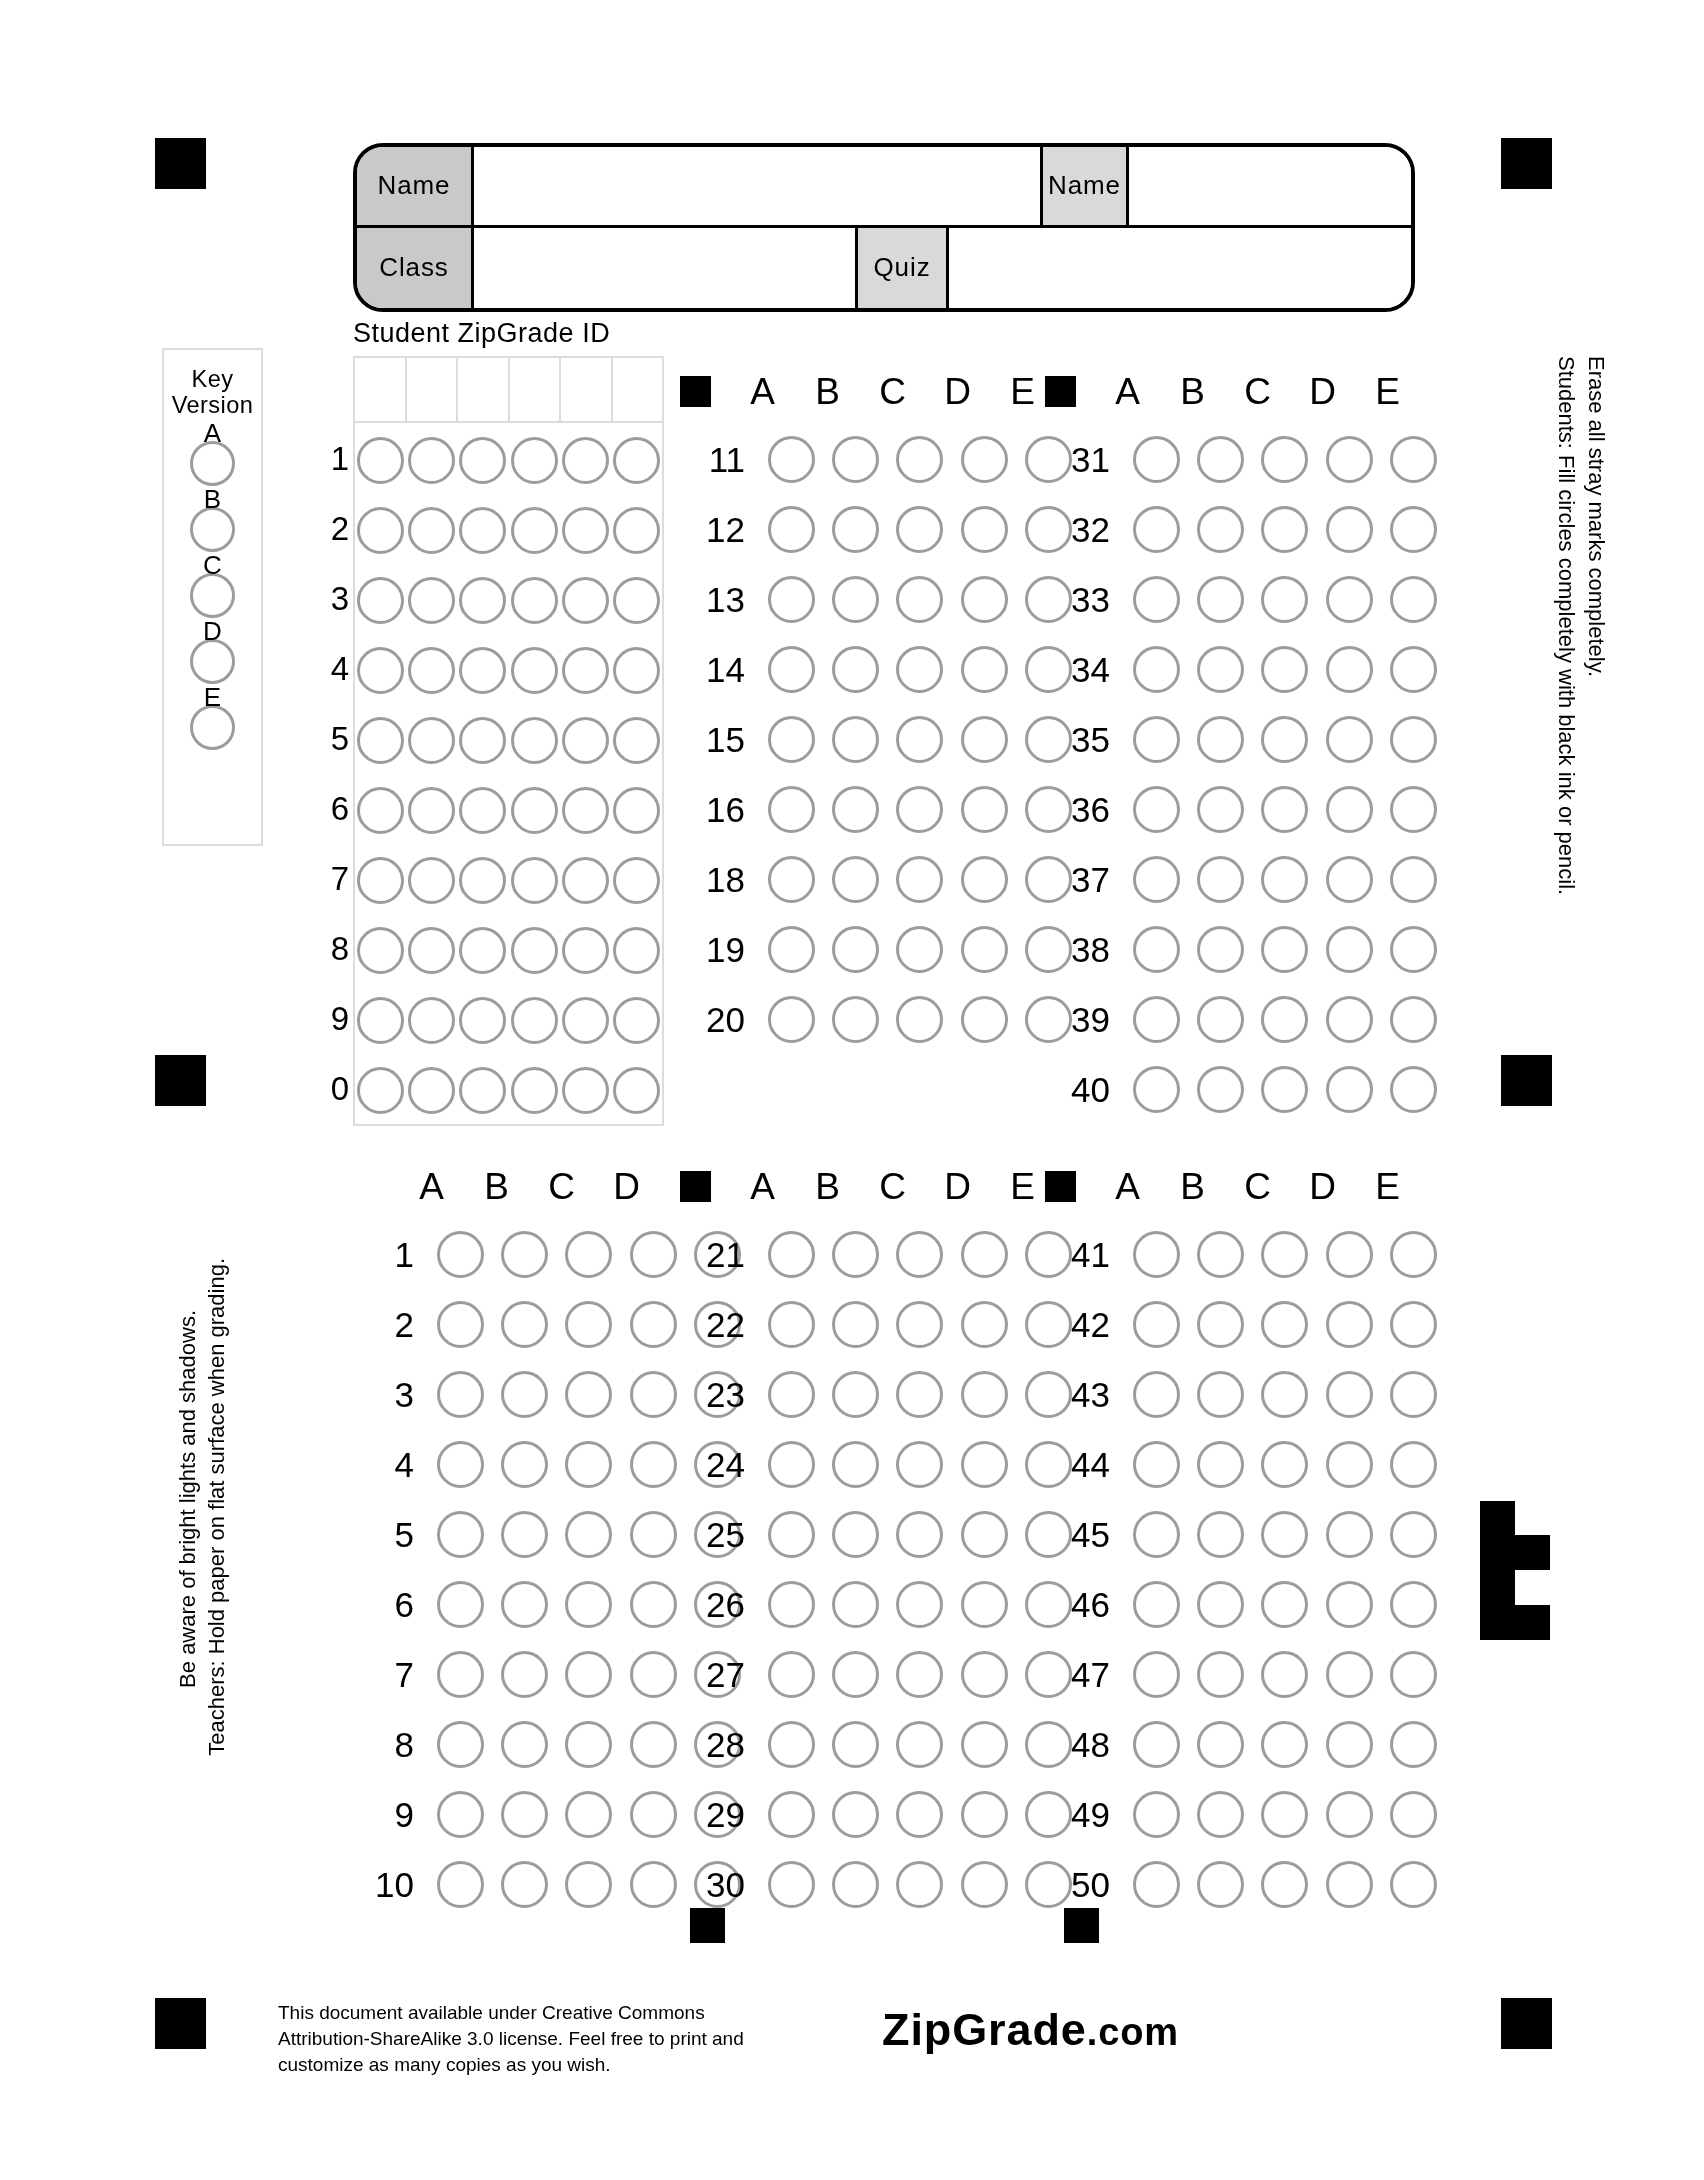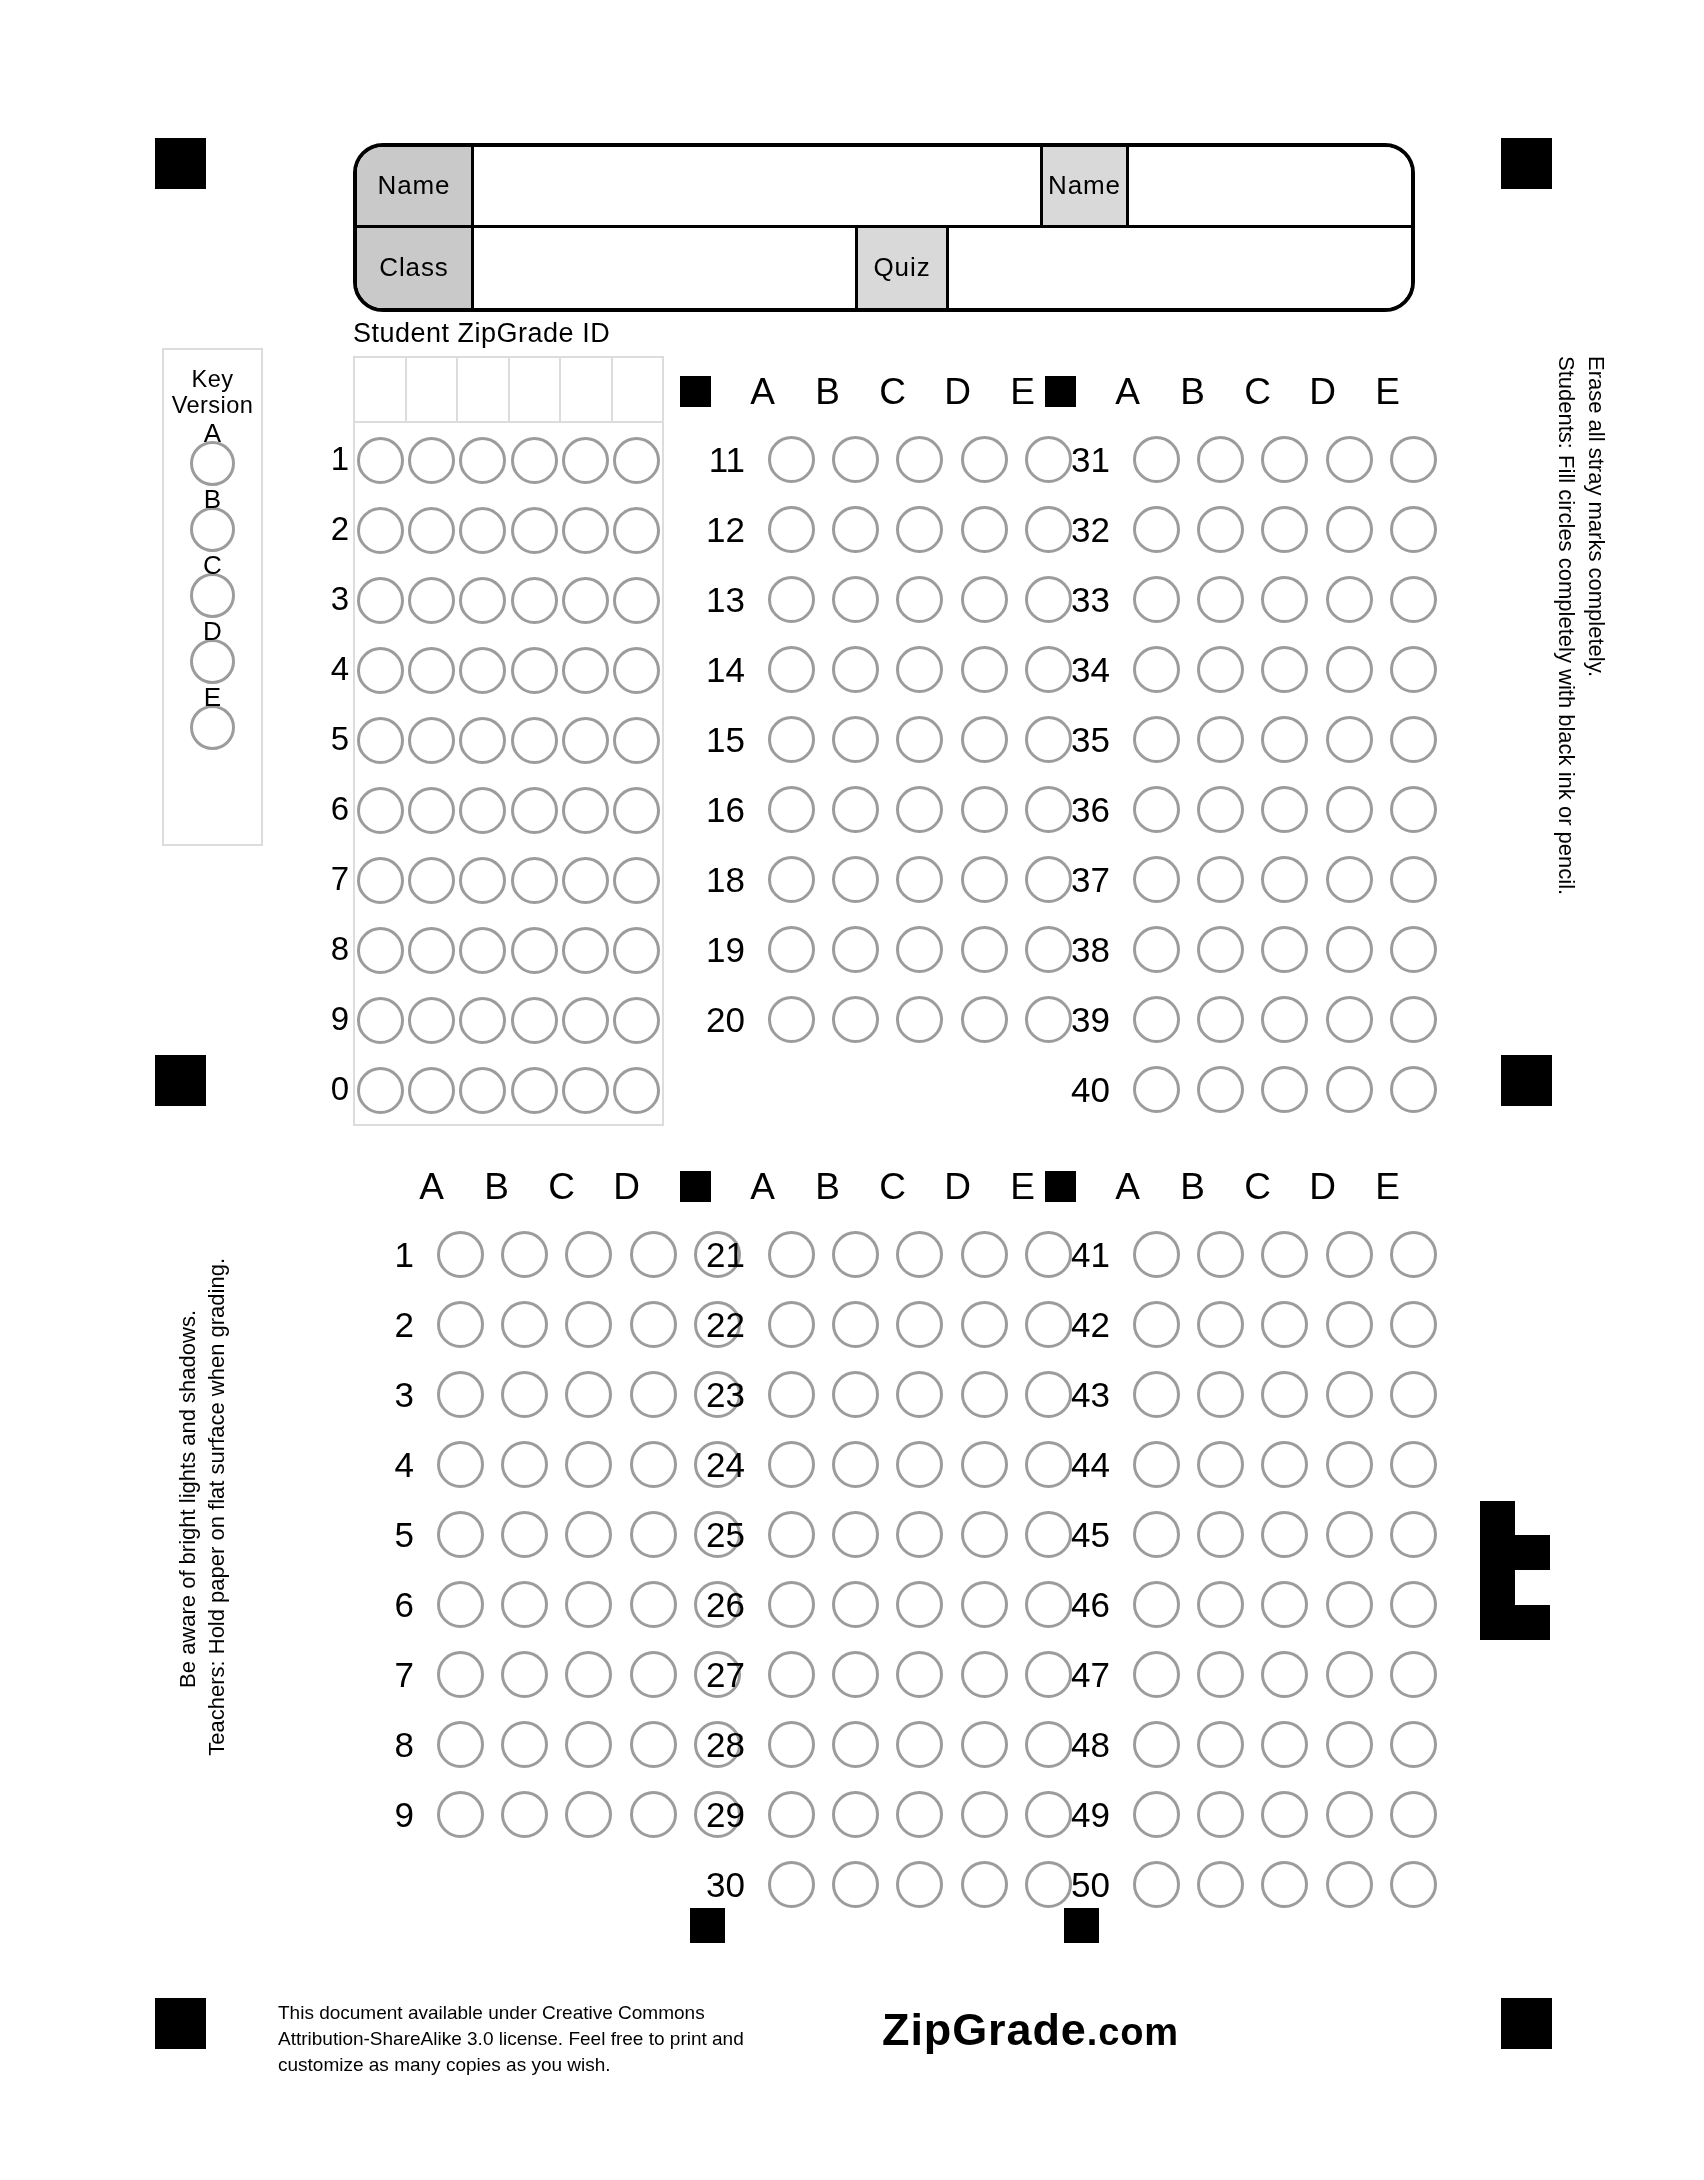--- a/index.html
+++ b/index.html
@@ -512,20 +512,30 @@
     <div class="ans-row">
       <div class="ans-num">9</div>
       <div class="ans-bubbles">
         <div class="bubble"></div>
         <div class="bubble"></div>
         <div class="bubble"></div>
         <div class="bubble"></div>
         <div class="bubble"></div>
       </div>
     </div>
+    <div class="ans-row">
+      <div class="ans-num">10</div>
+      <div class="ans-bubbles">
+        <div class="bubble"></div>
+        <div class="bubble"></div>
+        <div class="bubble"></div>
+        <div class="bubble"></div>
+        <div class="bubble"></div>
+      </div>
+    </div>
   </div>
 <div class="anscol" id="anscol-1" style="left:680px;  top:367px;">
     <div class="ans-head">
       <div class="ans-head-sq"></div>
       <div class="ans-head-letters">
         <span>A</span>
         <span>B</span>
         <span>C</span>
         <span>D</span>
         <span>E</span>

